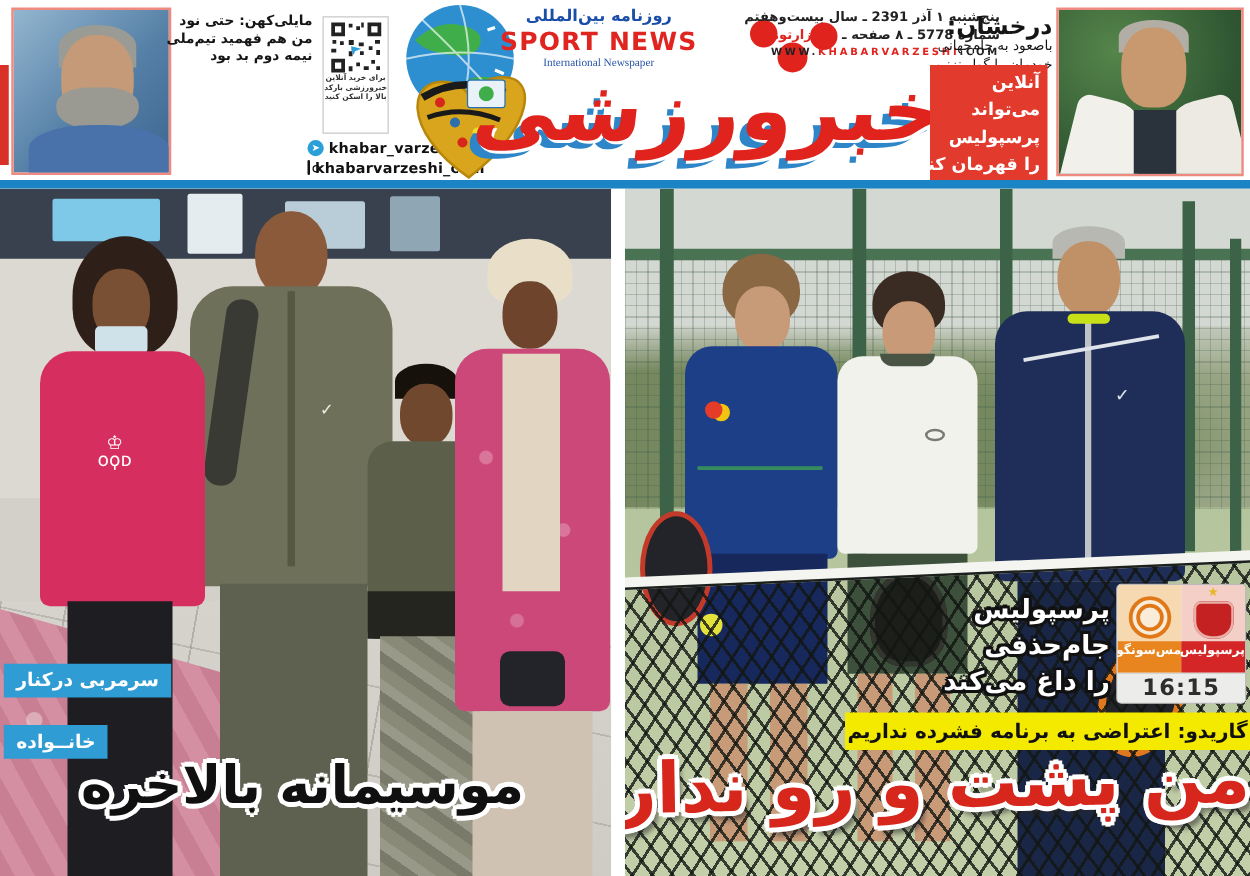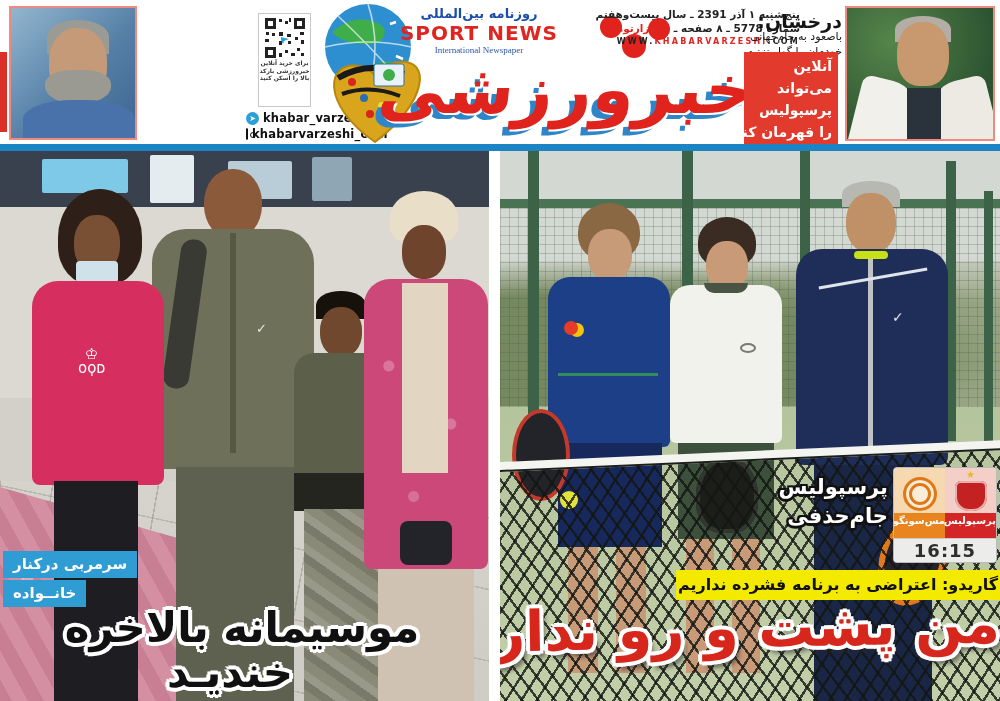--- a/index.html
+++ b/index.html
@@ -170,20 +170,25 @@
 
     <div class="abs red-edge"></div>
 
     <div class="abs head-photo" id="photo-mayeli">
       <div class="hair" style="left:36px;top:12px;width:62px;height:34px;background:#9b9b95;"></div>
       <div class="person-head" style="left:38px;top:20px;width:58px;height:70px;background:#c59a78;"></div>
       <div class="abs" style="left:34px;top:62px;width:66px;height:34px;background:#9a9a92;border-radius:40% 40% 50% 50%;"></div>
       <div class="abs" style="left:12px;top:92px;width:112px;height:42px;background:#4a72aa;border-radius:45% 45% 0 0;"></div>
     </div>
 
+    <div class="abs rtl" id="kicker-left">
+      <div class="nowrap">مایلی‌کهن: حتی نود</div>
+      <div class="nowrap">من هم فهمید تیم‌ملی</div>
+      <div class="nowrap">نیمه دوم بد بود</div>
+    </div>
 
 
     <div class="abs" id="qr-panel">
       <svg width="42" height="42" viewBox="0 0 42 42">
         <rect width="42" height="42" fill="#fff"></rect>
         <g fill="#222">
           <rect x="1" y="1" width="11" height="11"></rect>
             <rect x="30" y="1" width="11" height="11"></rect>
           <rect x="1" y="30" width="11" height="11"></rect>
           <rect x="15" y="2" width="3" height="3"></rect>
@@ -336,24 +341,23 @@
       <div class="abs" style="left:30px;top:0;width:68px;height:52px;background:#e9dfc9;border-radius:50% 50% 30% 30%;"></div>
       <div class="abs" style="left:42px;top:34px;width:44px;height:54px;background:#6e452c;border-radius:46%;"></div>
       <div class="abs" style="left:4px;top:88px;width:124px;height:290px;background:#cc4878;border-radius:26px 26px 8px 8px;">
         <div style="position:absolute;inset:0;background:radial-gradient(circle at 20% 30%, rgba(255,255,255,0.25) 0 5px, transparent 6px),radial-gradient(circle at 70% 50%, rgba(255,255,255,0.25) 0 5px, transparent 6px),radial-gradient(circle at 40% 75%, rgba(255,255,255,0.22) 0 5px, transparent 6px);"></div>
       </div>
       <div class="abs" style="left:42px;top:92px;width:46px;height:190px;background:#e2d6c2;"></div>
       <div class="abs" style="left:40px;top:330px;width:52px;height:44px;background:#23242a;border-radius:8px;"></div>
       <div class="abs" style="left:18px;top:378px;width:96px;height:132px;background:#d0c2b2;"></div>
     </div>
 
-    <div class="chip rtl" style="left:3px;top:400px;">سرمربی درکنار</div>
+    <div class="chip rtl" style="left:3px;top:380px;">سرمربی درکنار</div>
     <div class="chip rtl" style="left:3px;top:429px;">خانــواده</div>
     <div class="abs rtl outline-white nowrap" id="mos-headline-1">موسیمانه بالاخره</div>
-    <div class="abs rtl outline-white nowrap" id="mos-headline-2">خندیـد</div>
   </div>
 
   <div class="abs" id="gutter"></div>
 
   <div class="abs" id="photo-padel">
     <div class="pd-trees"></div>
     <div class="pd-court"></div>
     <div class="pd-mesh"></div>
     <div class="pd-rail" style="left:0;top:48px;width:500px;height:9px;"></div>
     <div class="pd-post" style="left:28px;top:0;width:11px;height:300px;"></div>
@@ -404,20 +408,21 @@
     </div>
 
     <div id="net">
       <div class="band"></div>
       <div class="mesh"></div>
     </div>
 
     <div class="abs rtl outline-black" id="padel-kicker">
       <div class="nowrap">پرسپولیس</div>
       <div class="nowrap">جام‌حذفی</div>
+      <div class="nowrap">را داغ می‌کند</div>
     </div>
 
     <div class="abs" id="match-badge">
       <div class="mb-row">
         <div class="mb-cell mb-away">
           <div class="mes-emblem"></div>
           <div class="mb-strip rtl">مس‌سونگون</div>
         </div>
         <div class="mb-cell mb-home">
           <div class="per-emblem"></div>

